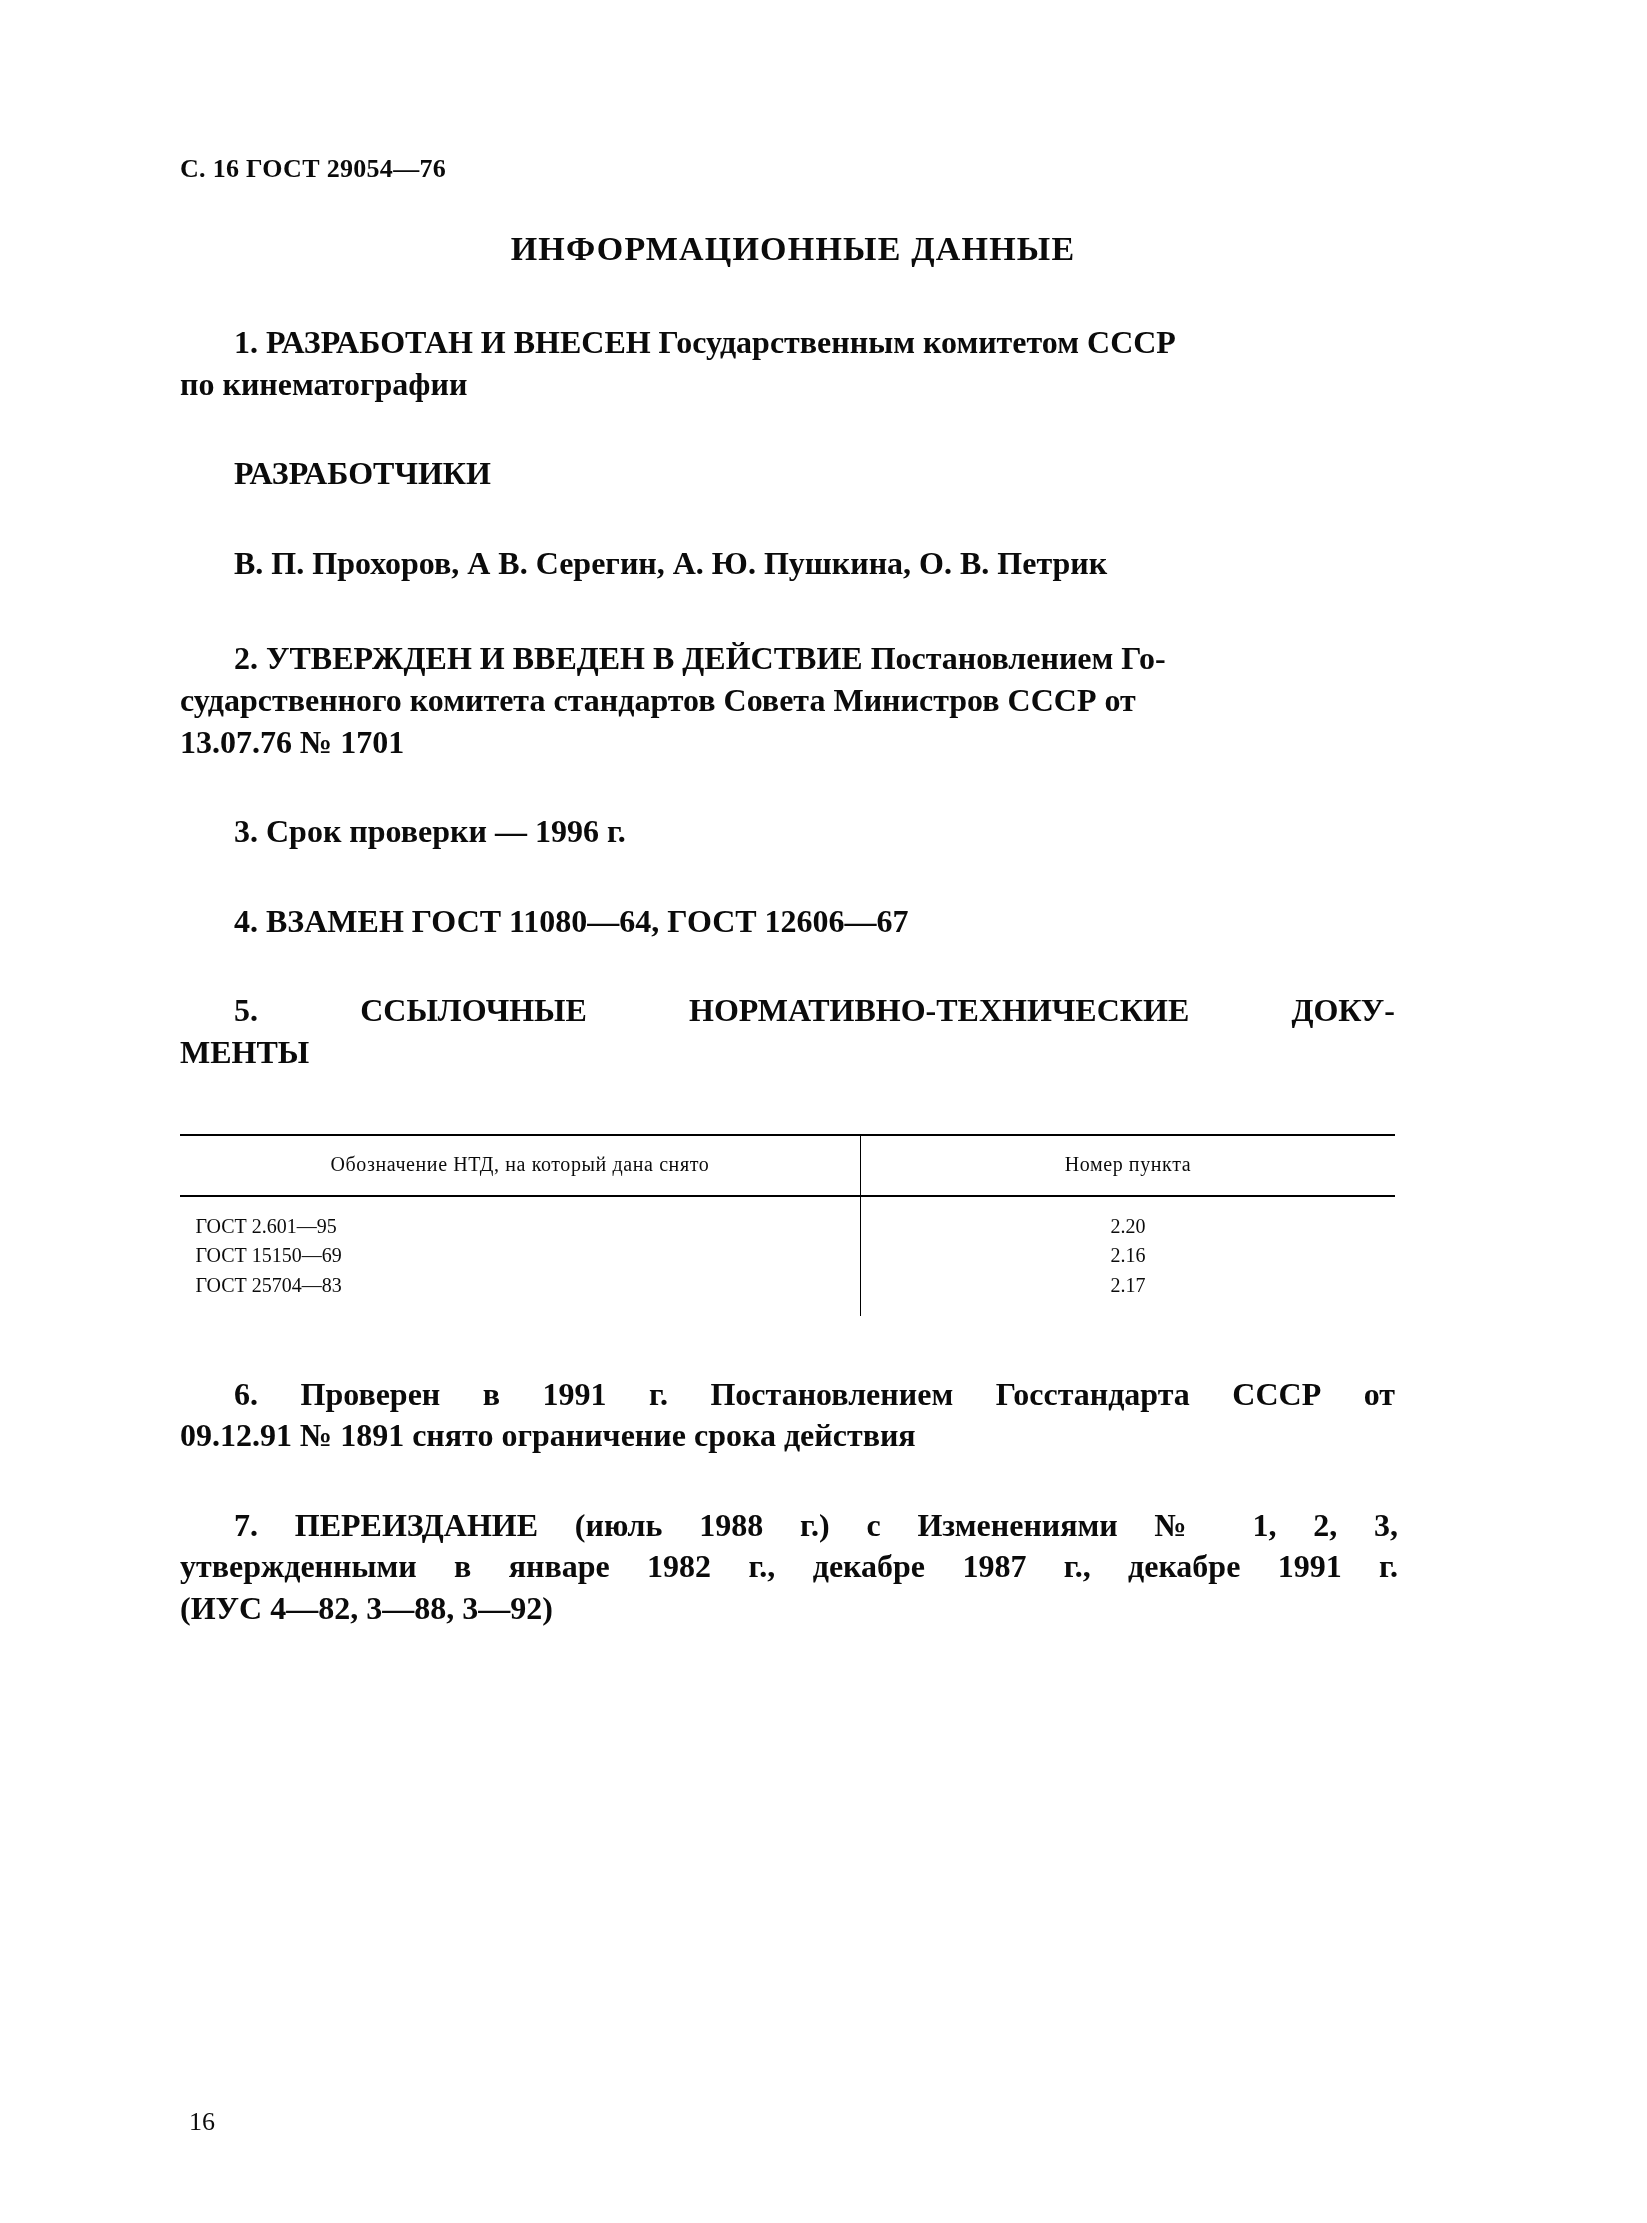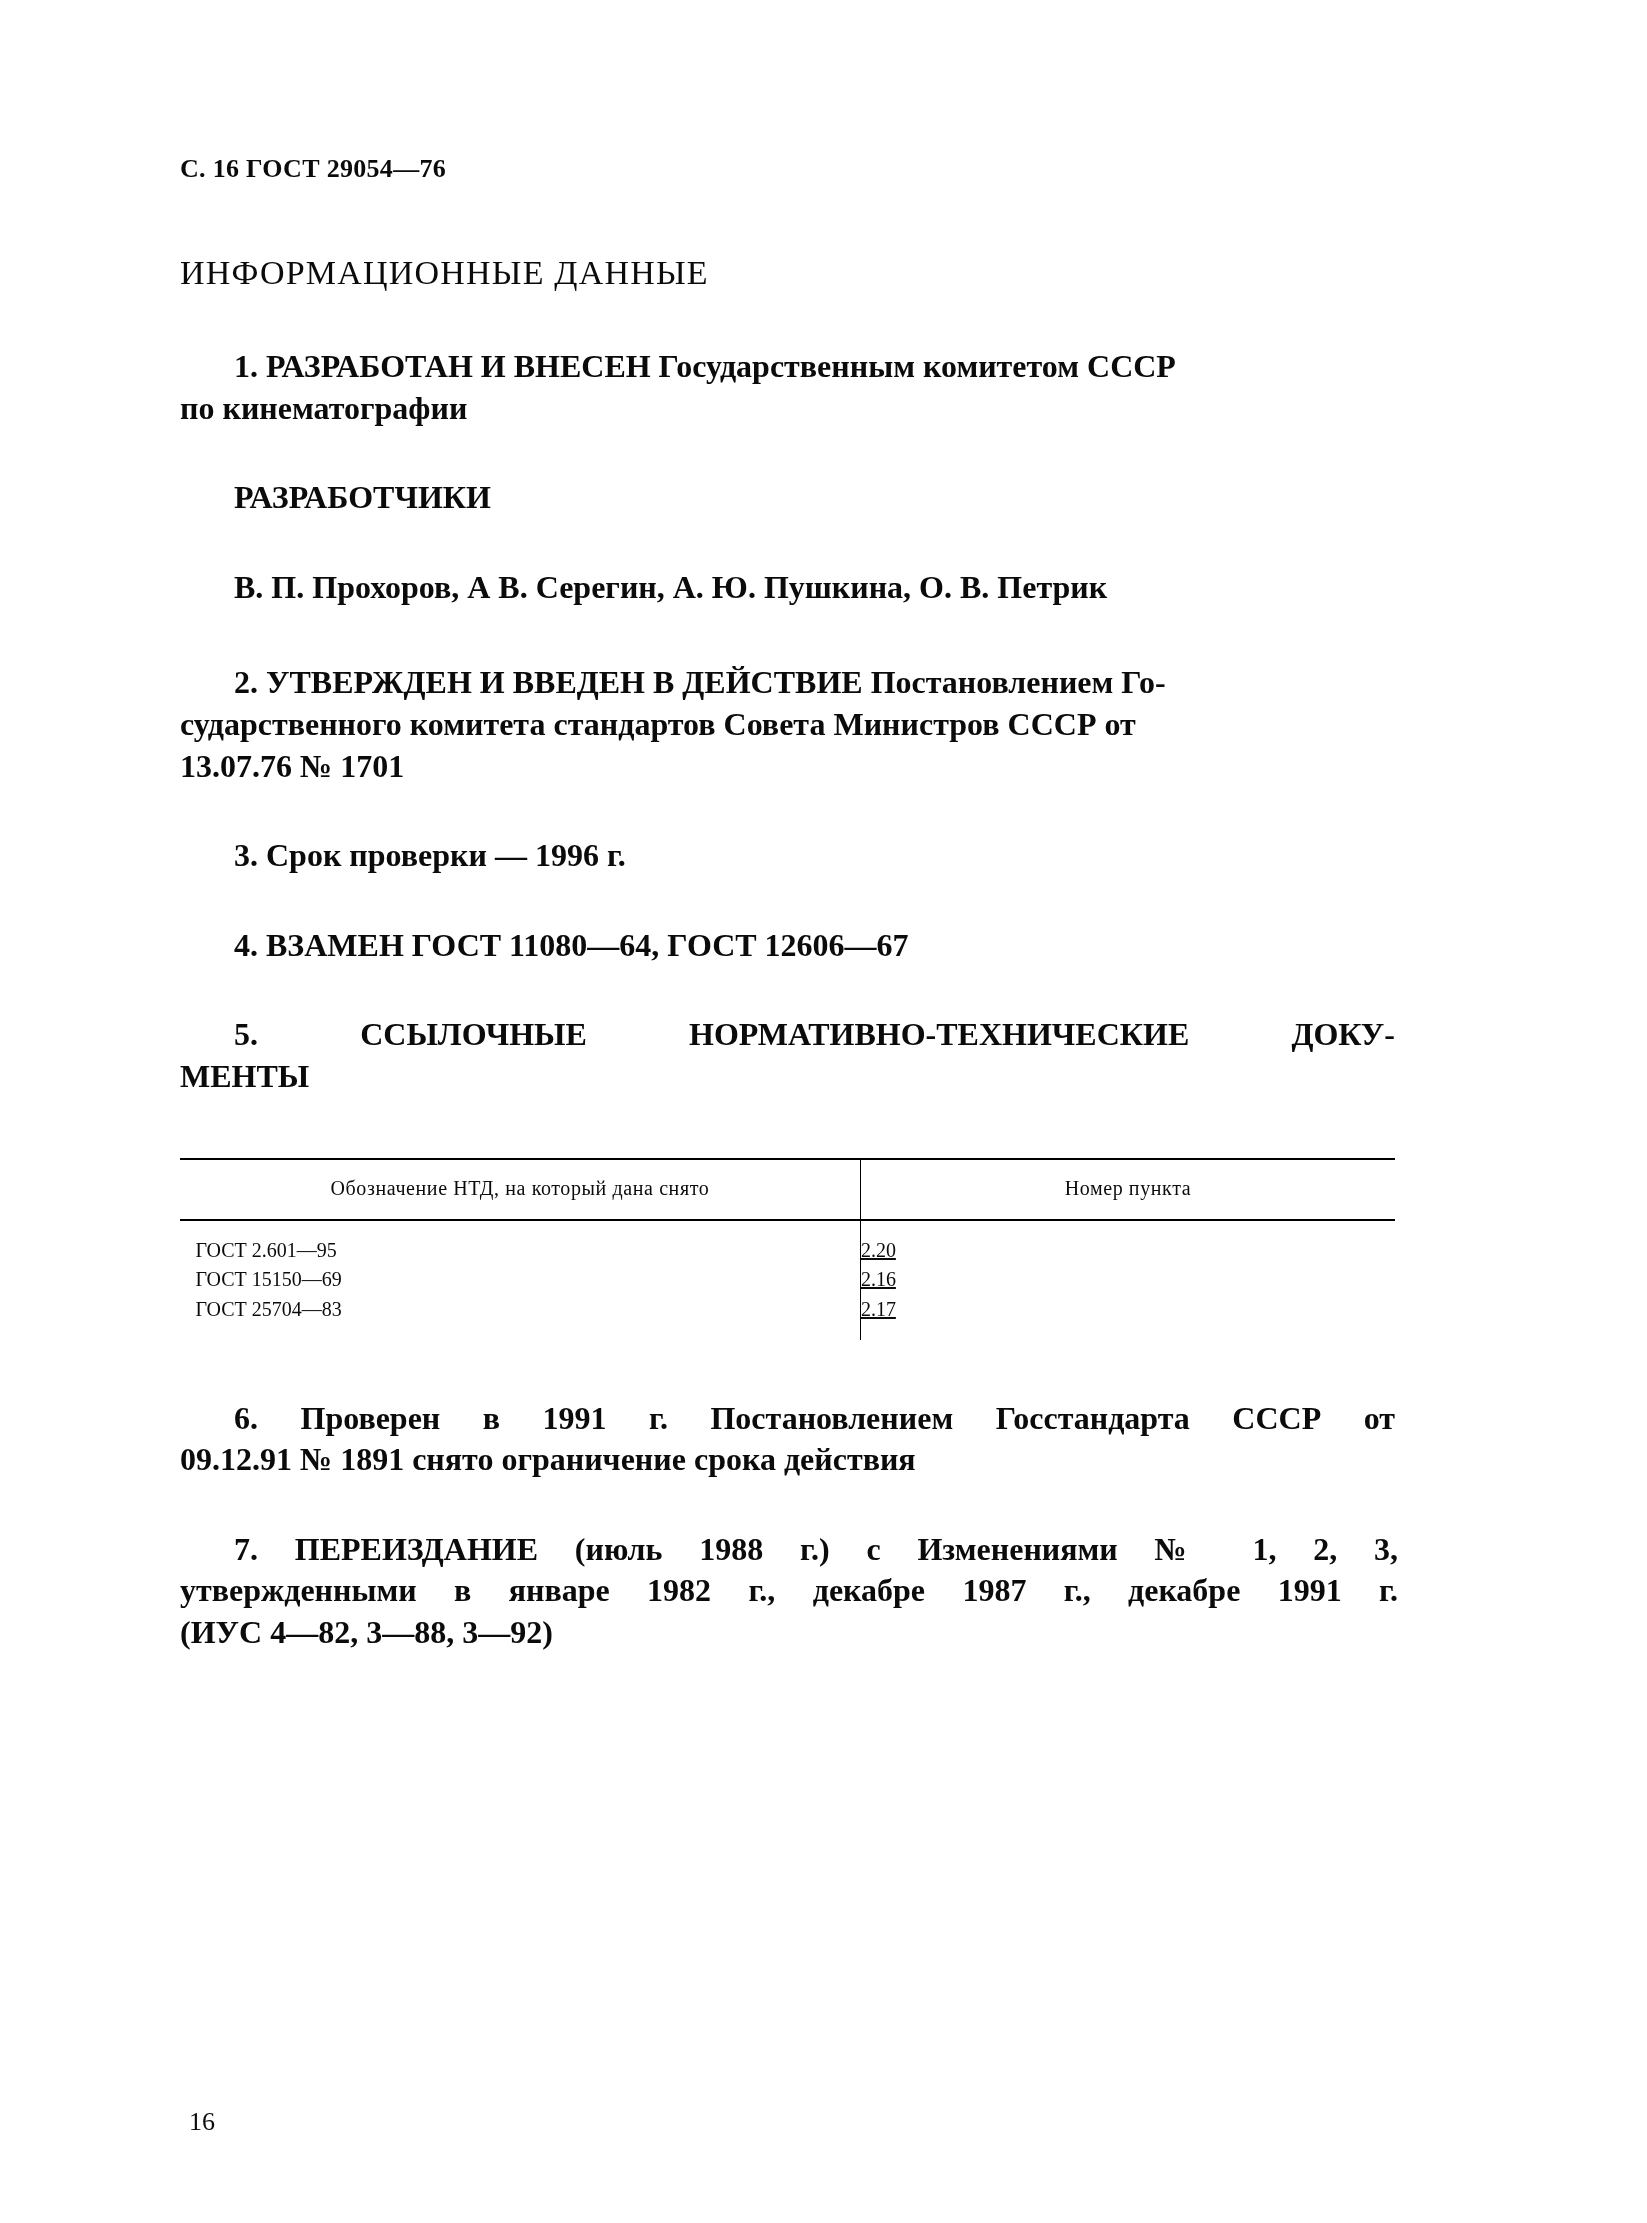--- a/index.html
+++ b/index.html
@@ -25,23 +25,24 @@
     top: 0;
     width: 1352px;
   }
   .header-line {
     margin-top: 154px;
     font-size: 26px;
     font-weight: bold;
     letter-spacing: 0.3px;
   }
   .doc-title {
-    margin-top: 70px;
+    margin-top: 46px;
+    text-align: center;
     font-size: 34px;
-    font-weight: normal;
+    font-weight: bold;
     letter-spacing: 1.2px;
     padding-right: 126px;
   }
   p.block {
     margin: 0;
     font-size: 32px;
     font-weight: bold;
     line-height: 1.30;
     text-align: justify;
     text-justify: inter-word;
@@ -89,22 +90,21 @@
     font-weight: normal;
     padding: 1.9px 0;
     line-height: 1.30;
   }
   .ntd-table td.cell-left {
     text-align: left;
     padding-left: 15.4px;
     border-right: 1.9px solid #000;
   }
   .ntd-table td.cell-right {
-    text-align: left;
-    text-decoration: underline;
+    text-align: center;
   }
   .ntd-table tbody tr:first-child td { padding-top: 15.4px; }
   .ntd-table tbody tr:last-child td { padding-bottom: 17.4px; }
 
   .after-table { margin-top: 58px; }
 
   .page-number {
     position: absolute;
     left: 189px;
     top: 2107px;

